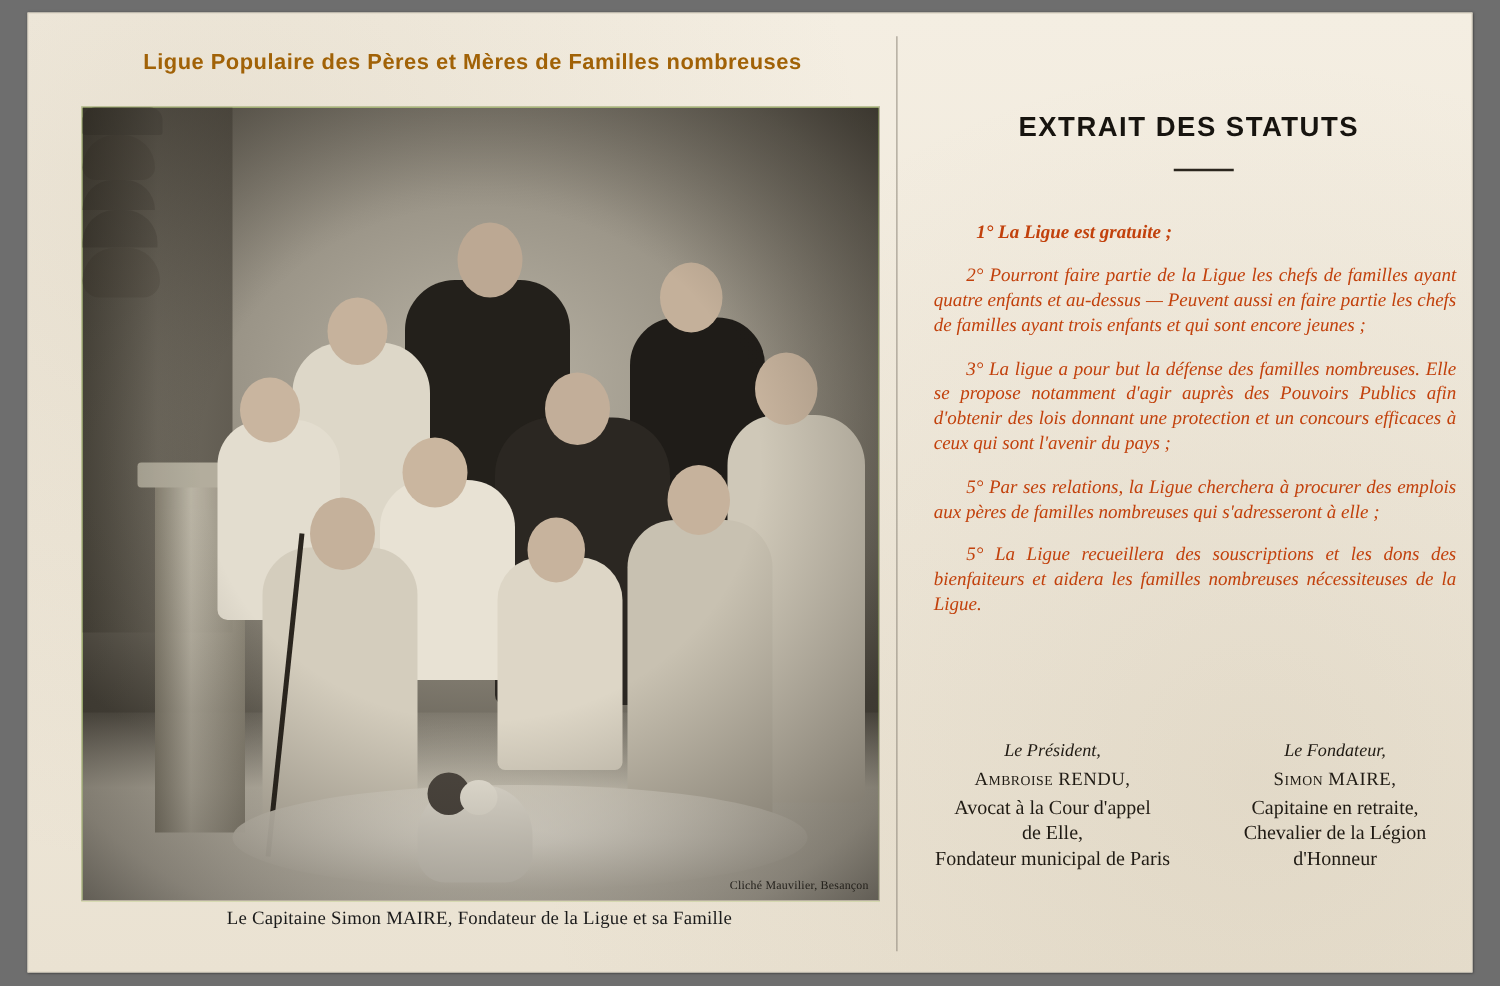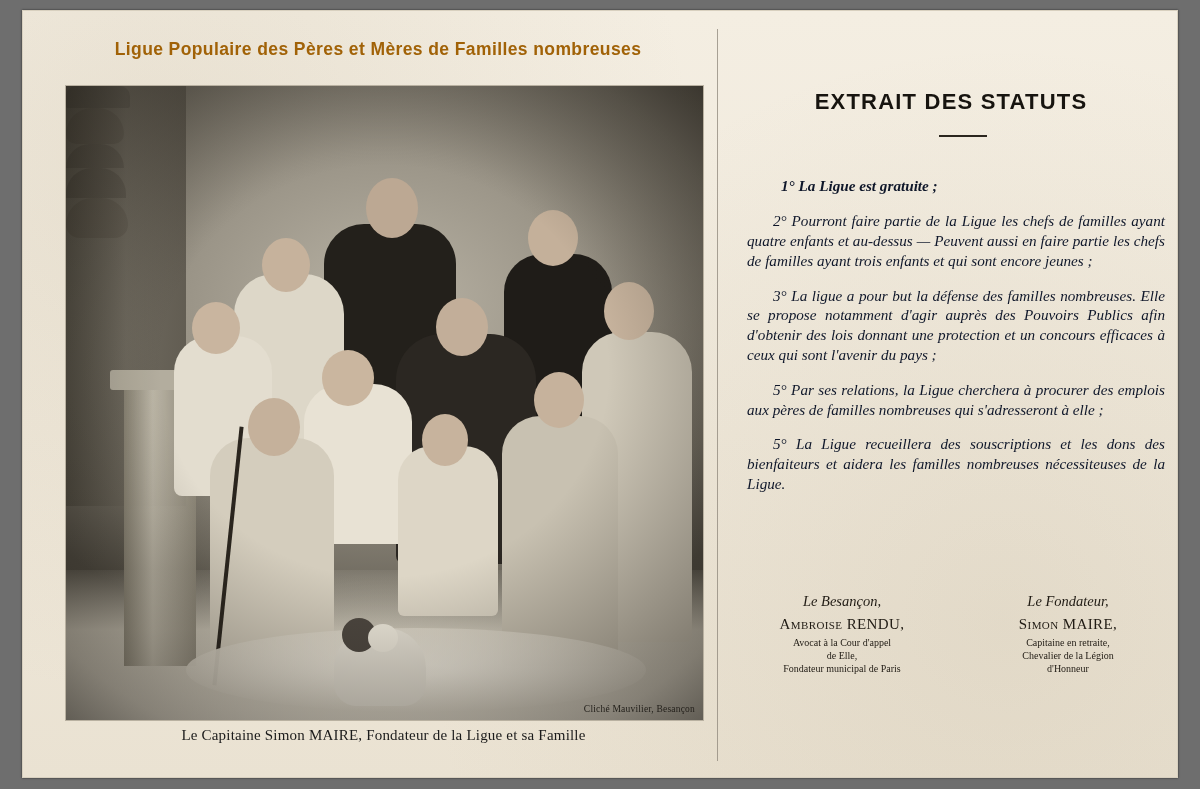--- a/index.html
+++ b/index.html
@@ -219,39 +219,39 @@
     width: 48px; height: 2px;
     background: #2b261e;
   }
   .articles {
     position: absolute;
     left: 24px; top: 150px;
     width: 418px;
     font-family: "Liberation Serif", serif;
     font-size: 15.2px;
     line-height: 1.30;
-    color: #0f172a;
+    color: #c2410c;
     font-style: italic;
   }
   .article { margin-bottom: 9px; text-indent: 26px; text-align: justify; }
   .article.first { font-weight: bold; font-style: italic; text-indent: 34px; }
 
   .signatures {
     position: absolute;
     left: 14px; top: 582px;
     width: 436px;
     display: flex;
     justify-content: space-between;
     font-family: "Liberation Serif", serif;
     color: #201b14;
   }
   .sig-col { width: 210px; text-align: center; }
   .sig-role { font-style: italic; font-size: 14.5px; margin-bottom: 6px; }
   .sig-name { font-size: 15px; font-variant: small-caps; letter-spacing: .4px; margin-bottom: 4px; }
-  .sig-line { font-size: 10px; line-height: 1.28; }
+  .sig-line { font-size: 16px; line-height: 1.28; }
 </style>
 </head>
 <body>
 
 <div class="postcard">
   <div class="paper-grain"></div>
 
   <div class="left-side">
     <div class="header-title">Ligue Populaire des Pères et Mères de Familles nombreuses</div>
     <div class="header-sub">Rue de Paris, 141, à Saint-Mandé (Seine)</div>
@@ -318,21 +318,21 @@
     <div class="articles">
       <p class="article first">1° La Ligue est gratuite ;</p>
       <p class="article">2° Pourront faire partie de la Ligue les chefs de familles ayant quatre enfants et au-dessus — Peuvent aussi en faire partie les chefs de familles ayant trois enfants et qui sont encore jeunes ;</p>
       <p class="article">3° La ligue a pour but la défense des familles nombreuses. Elle se propose notamment d'agir auprès des Pouvoirs Publics afin d'obtenir des lois donnant une protection et un concours efficaces à ceux qui sont l'avenir du pays ;</p>
       <p class="article">5° Par ses relations, la Ligue cherchera à procurer des emplois aux pères de familles nombreuses qui s'adresseront à elle ;</p>
       <p class="article">5° La Ligue recueillera des souscriptions et les dons des bienfaiteurs et aidera les familles nombreuses nécessiteuses de la Ligue.</p>
     </div>
 
     <div class="signatures">
       <div class="sig-col">
-        <div class="sig-role">Le Besançon,</div>
+        <div class="sig-role">Le Président,</div>
         <div class="sig-name">Ambroise RENDU,</div>
         <div class="sig-line">Avocat à la Cour d'appel</div>
         <div class="sig-line">de Elle,</div>
         <div class="sig-line">Fondateur municipal de Paris</div>
       </div>
       <div class="sig-col">
         <div class="sig-role">Le Fondateur,</div>
         <div class="sig-name">Simon MAIRE,</div>
         <div class="sig-line">Capitaine en retraite,</div>
         <div class="sig-line">Chevalier de la Légion</div>

